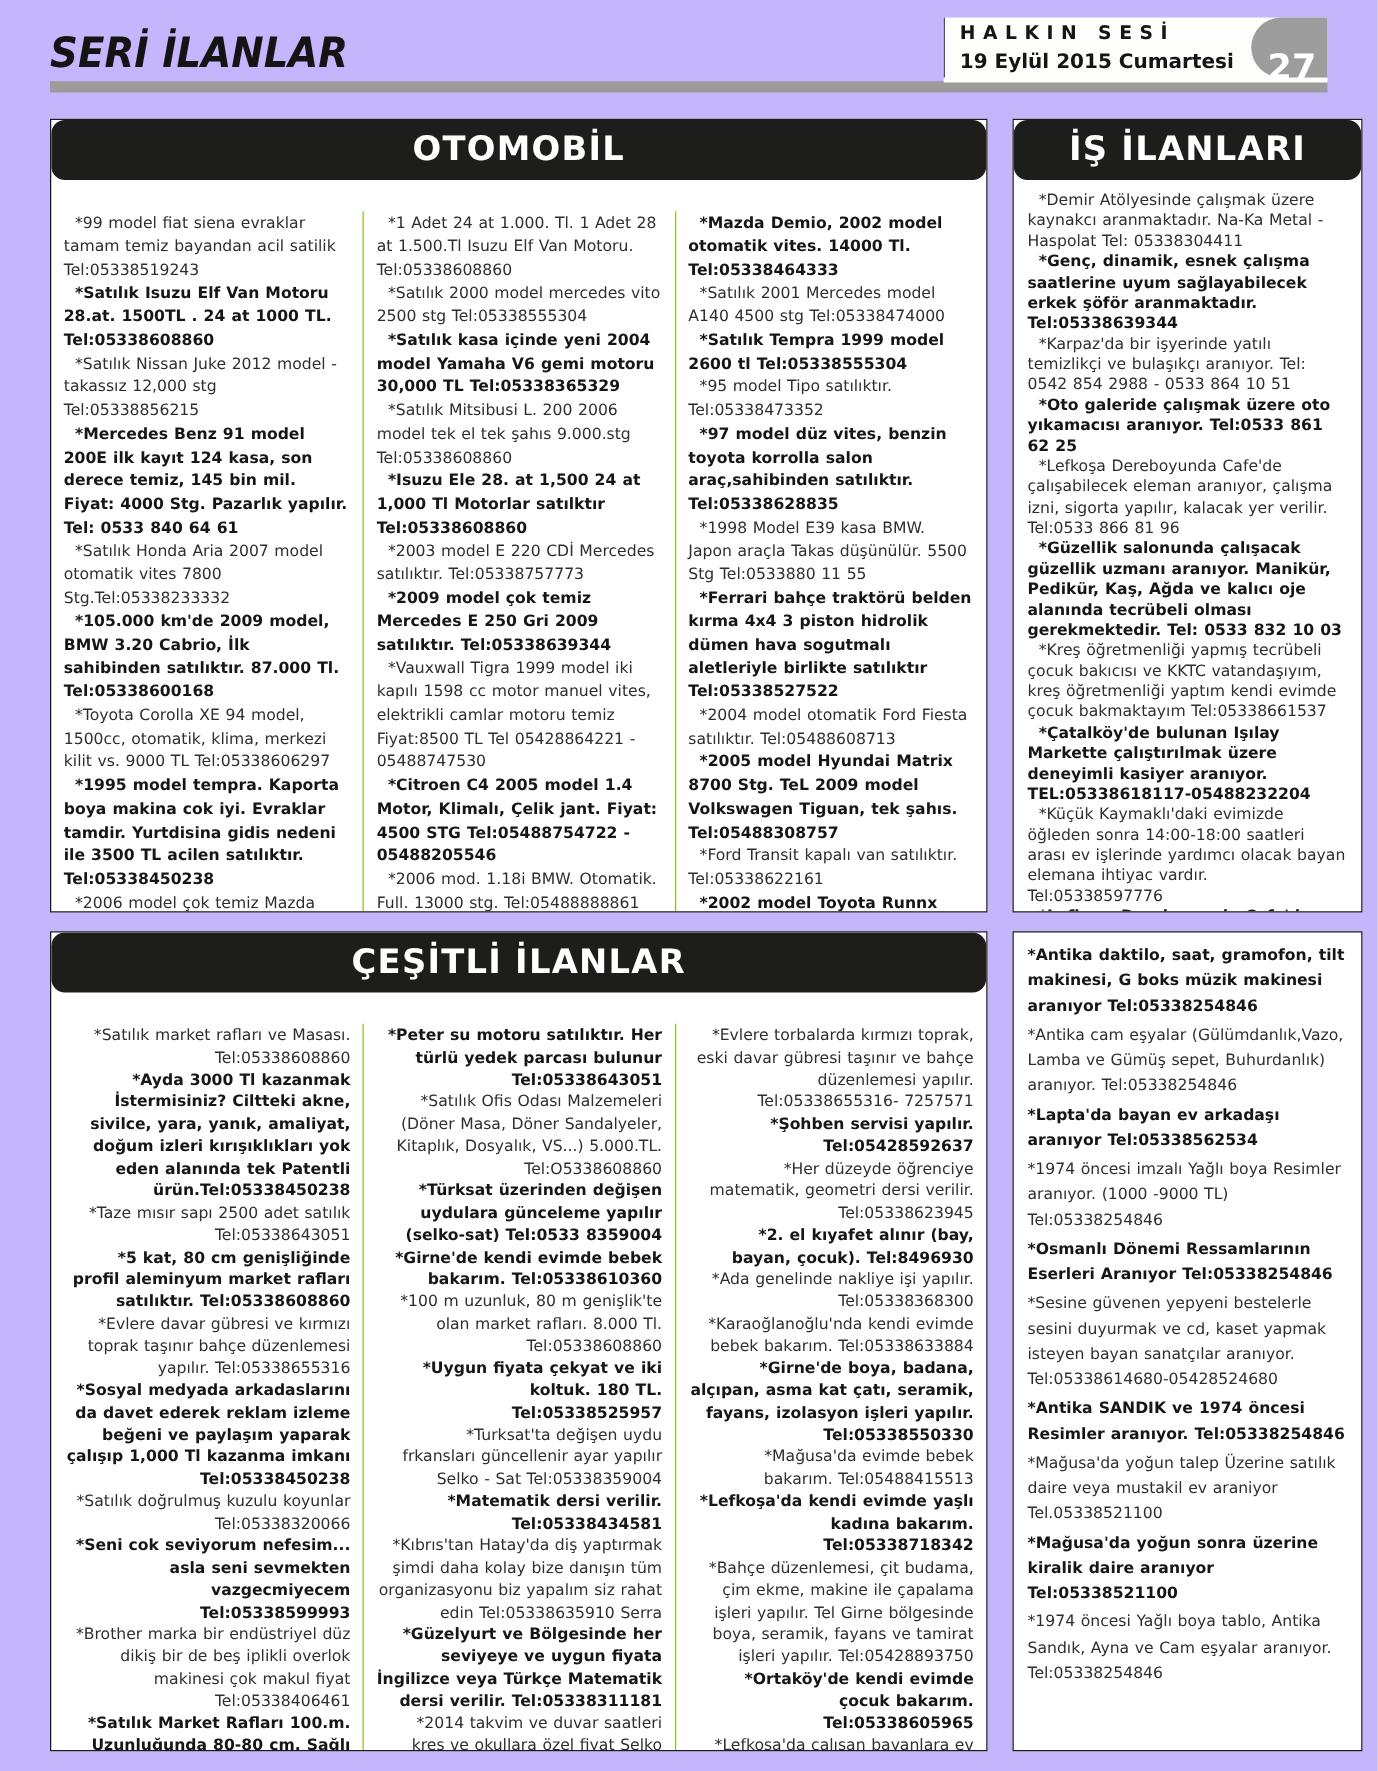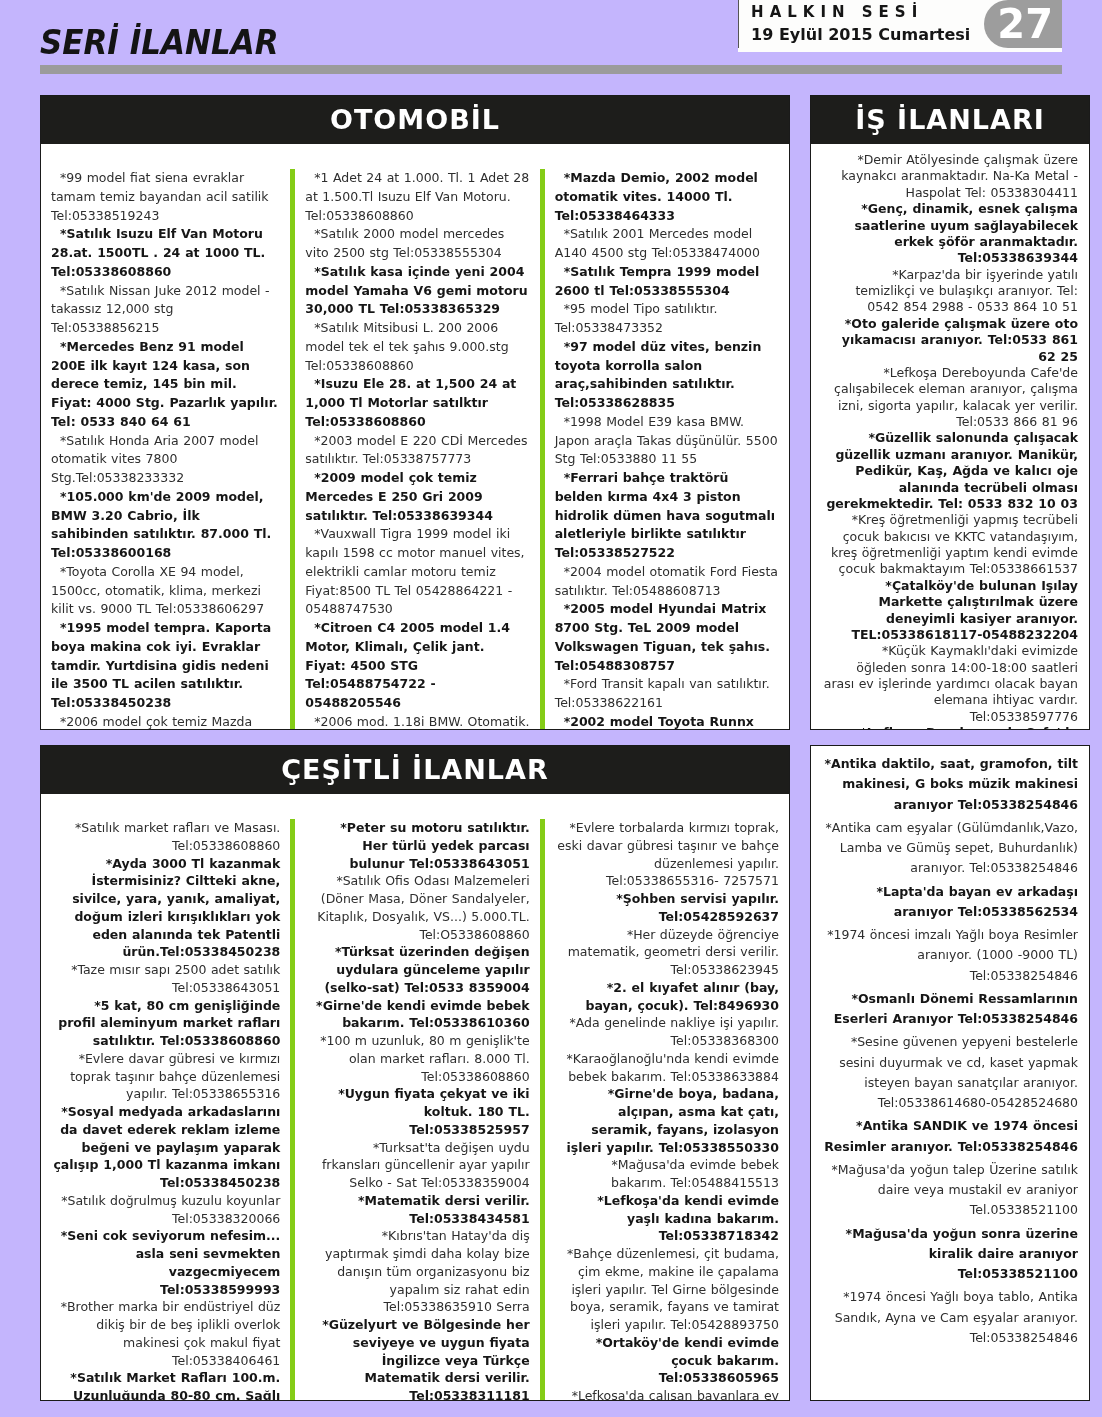--- a/index.html
+++ b/index.html
@@ -30,40 +30,40 @@
   .masthead-rule {
     position: absolute;
     left: 40px;
     top: 65px;
     width: 1022px;
     height: 9px;
     background: #9b9b9b;
   }
   .masthead-right {
     position: absolute;
-    top: 0;
+    top: 14px;
     right: 40px;
     display: flex;
     align-items: stretch;
     background: #fdfdfc;
     padding-bottom: 4px;
   }
   .paper-block {
     border-left: 1.5px solid #555;
     padding: 3px 14px 0 12px;
   }
   .paper-name { font-size: 15px; font-weight: bold; letter-spacing: 6px; color: #151515; white-space: nowrap; }
   .paper-date { font-size: 16px; font-weight: bold; color: #151515; margin-top: 4px; white-space: nowrap; }
   .page-num {
     background: #9d9d9d;
     color: #fff;
-    font-size: 40px;
+    font-size: 28px;
     font-weight: bold;
     line-height: 48px;
-    padding: 0 9px 0 13px;
+    padding: 16px 9px 0 13px;
     border-radius: 26px 0 0 26px;
     align-self: center;
     height: 48px;
   }
 
   
   .content {
     display: grid;
     grid-template-columns: 750px 280px;
     grid-template-rows: 635px 656px;
@@ -74,25 +74,26 @@
   .box { border: 1.5px solid #1a1a1a; background: #fff; overflow: hidden; display: flex; flex-direction: column; }
   .band {
     background: #1d1d1b;
     color: #fff;
     font-size: 27px;
     font-weight: bold;
     letter-spacing: 1px;
     text-align: center;
     padding: 8px 0 9px 0;
     flex: 0 0 auto;
+    border-radius: 11px;
   }
   .cols { display: grid; grid-template-columns: 1fr 1fr 1fr; flex: 1 1 auto; overflow: hidden; padding-top: 9px; margin-top: 16px; }
   .cols .col { padding: 0 10px; overflow: hidden; }
-  .cols .col + .col { border-left: 5px solid #84cc16; }
-  .col.single { padding: 8px 11px; overflow: hidden; flex: 1 1 auto; text-align: right; }
+  .cols .col + .col { border-left: 1px solid #84cc16; }
+  .col.single { padding: 8px 11px; overflow: hidden; flex: 1 1 auto; }
 
   
   .ad {
     font-size: 12.5px;
     line-height: 1.5;
     color: #2e2e2e;
     text-indent: 9px;
     margin: 0;
     word-spacing: 0.5px;
   }

